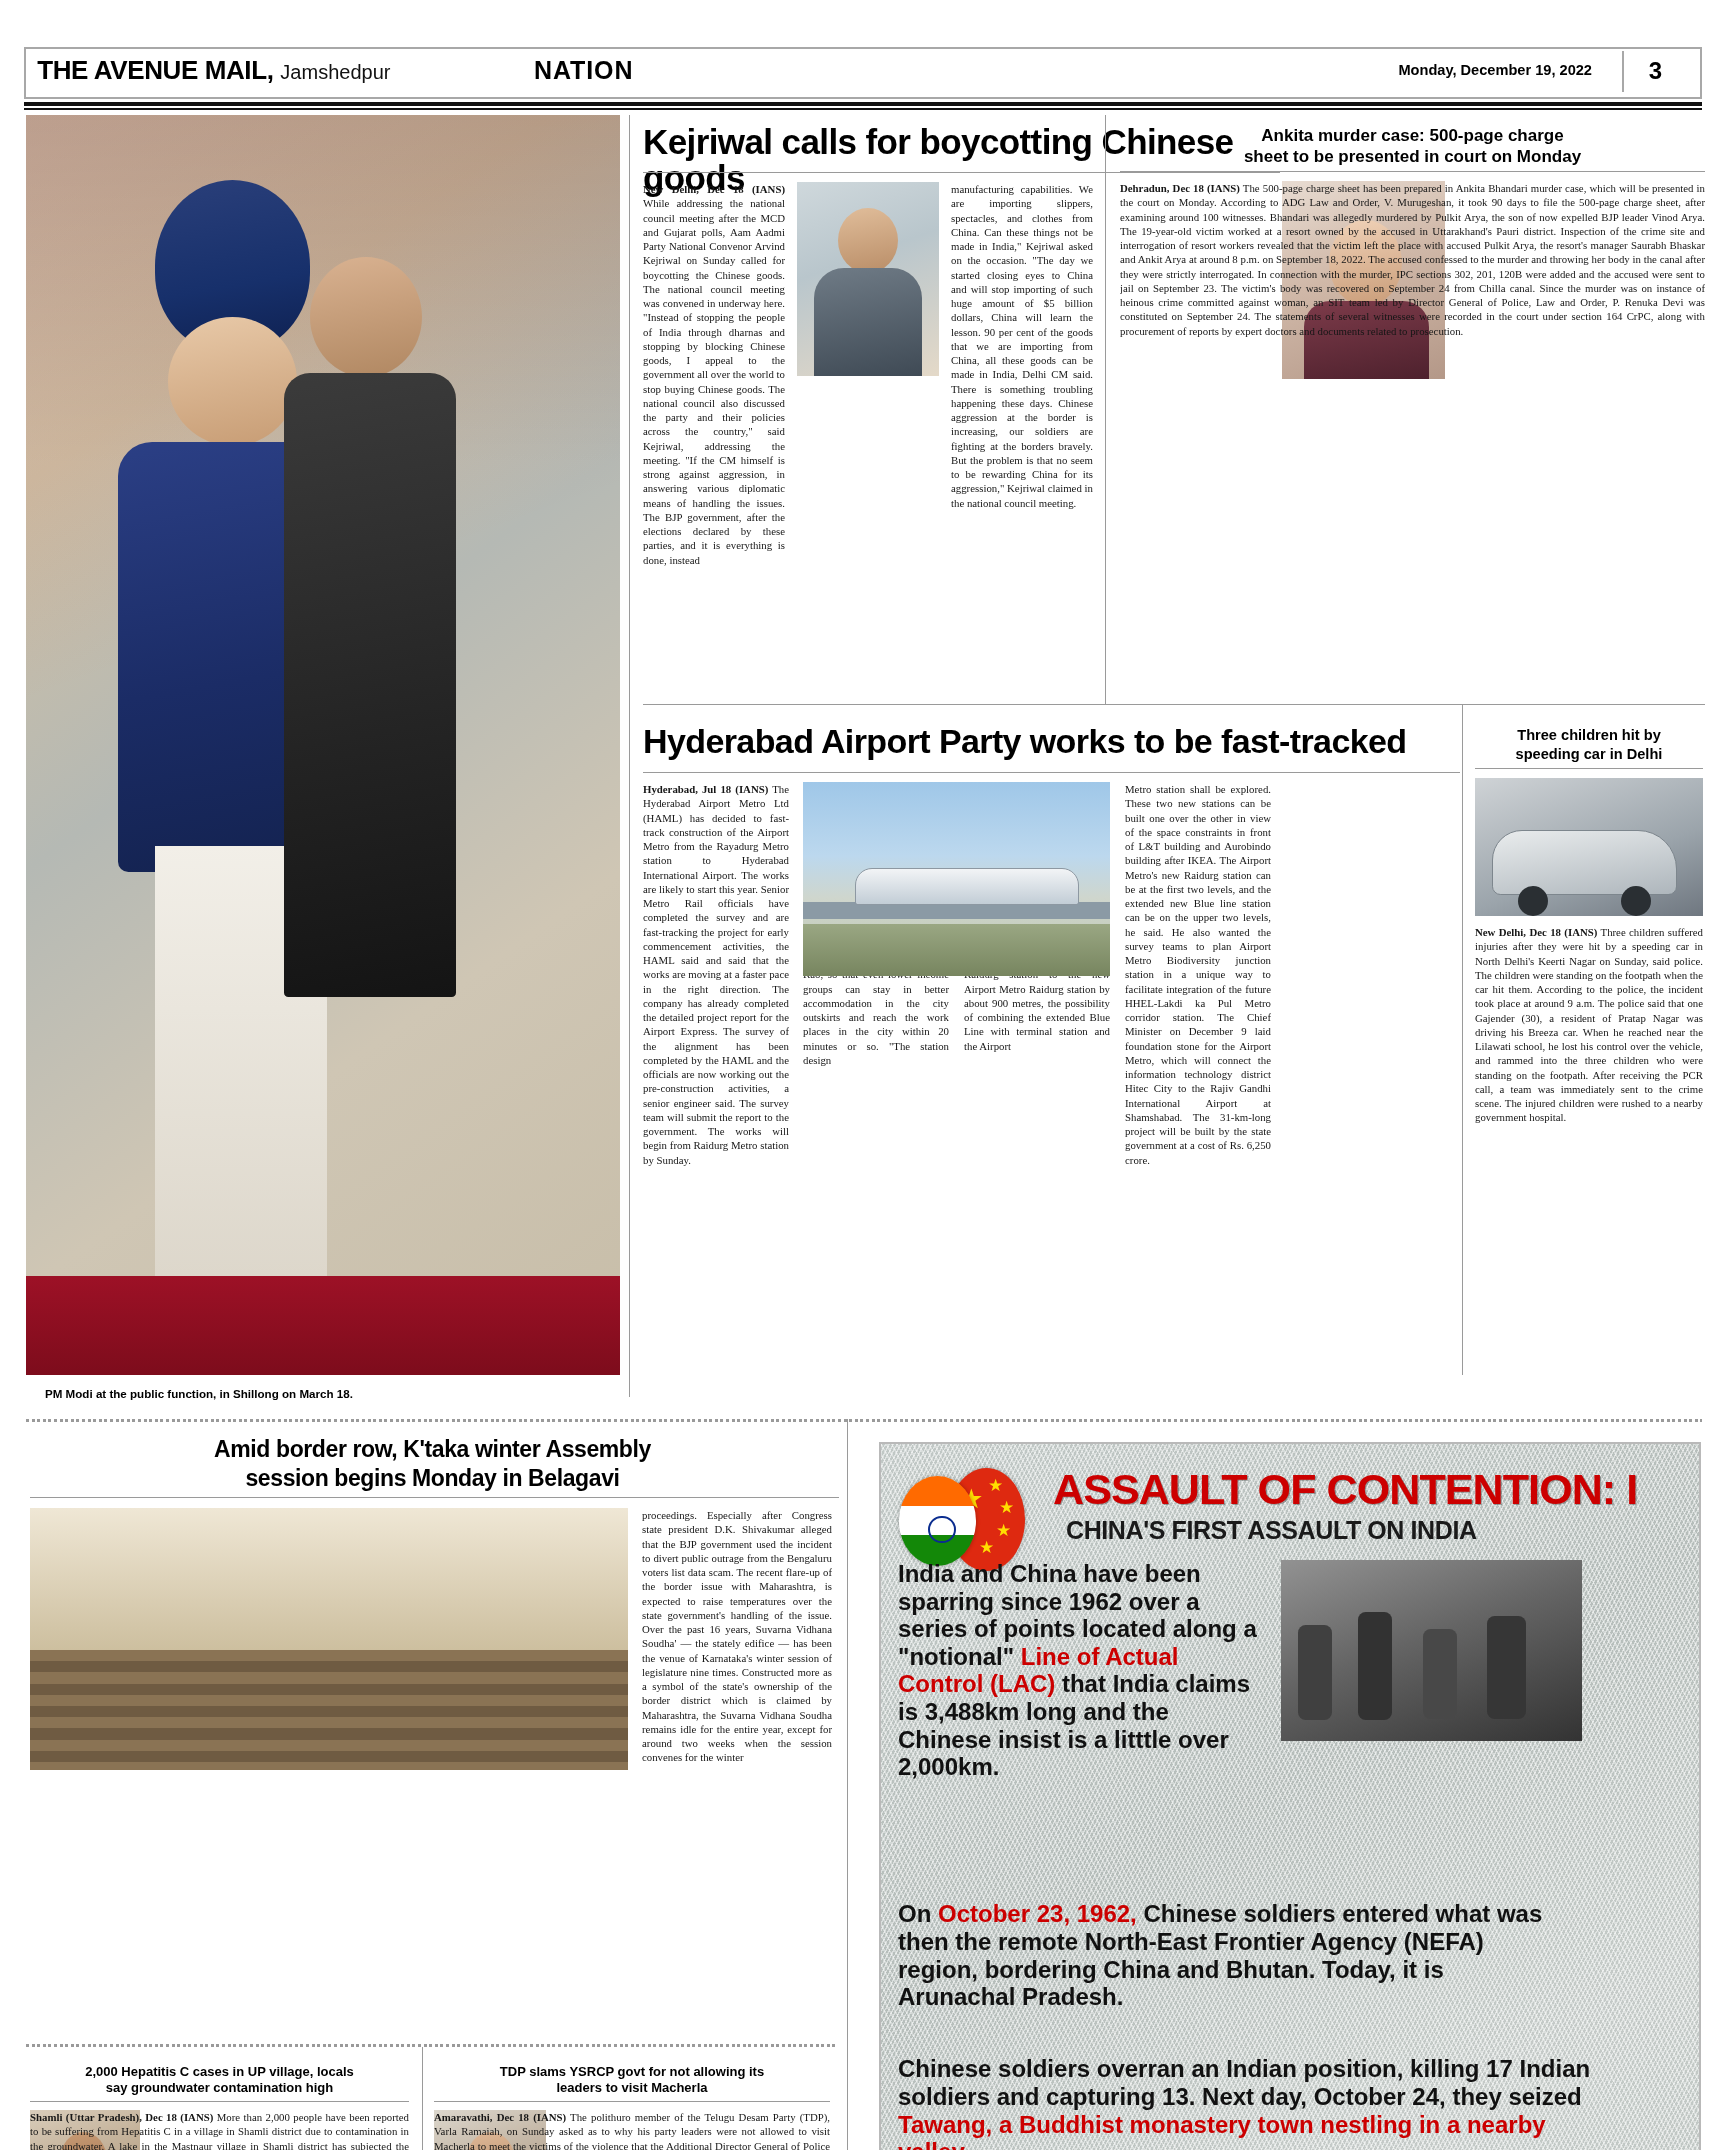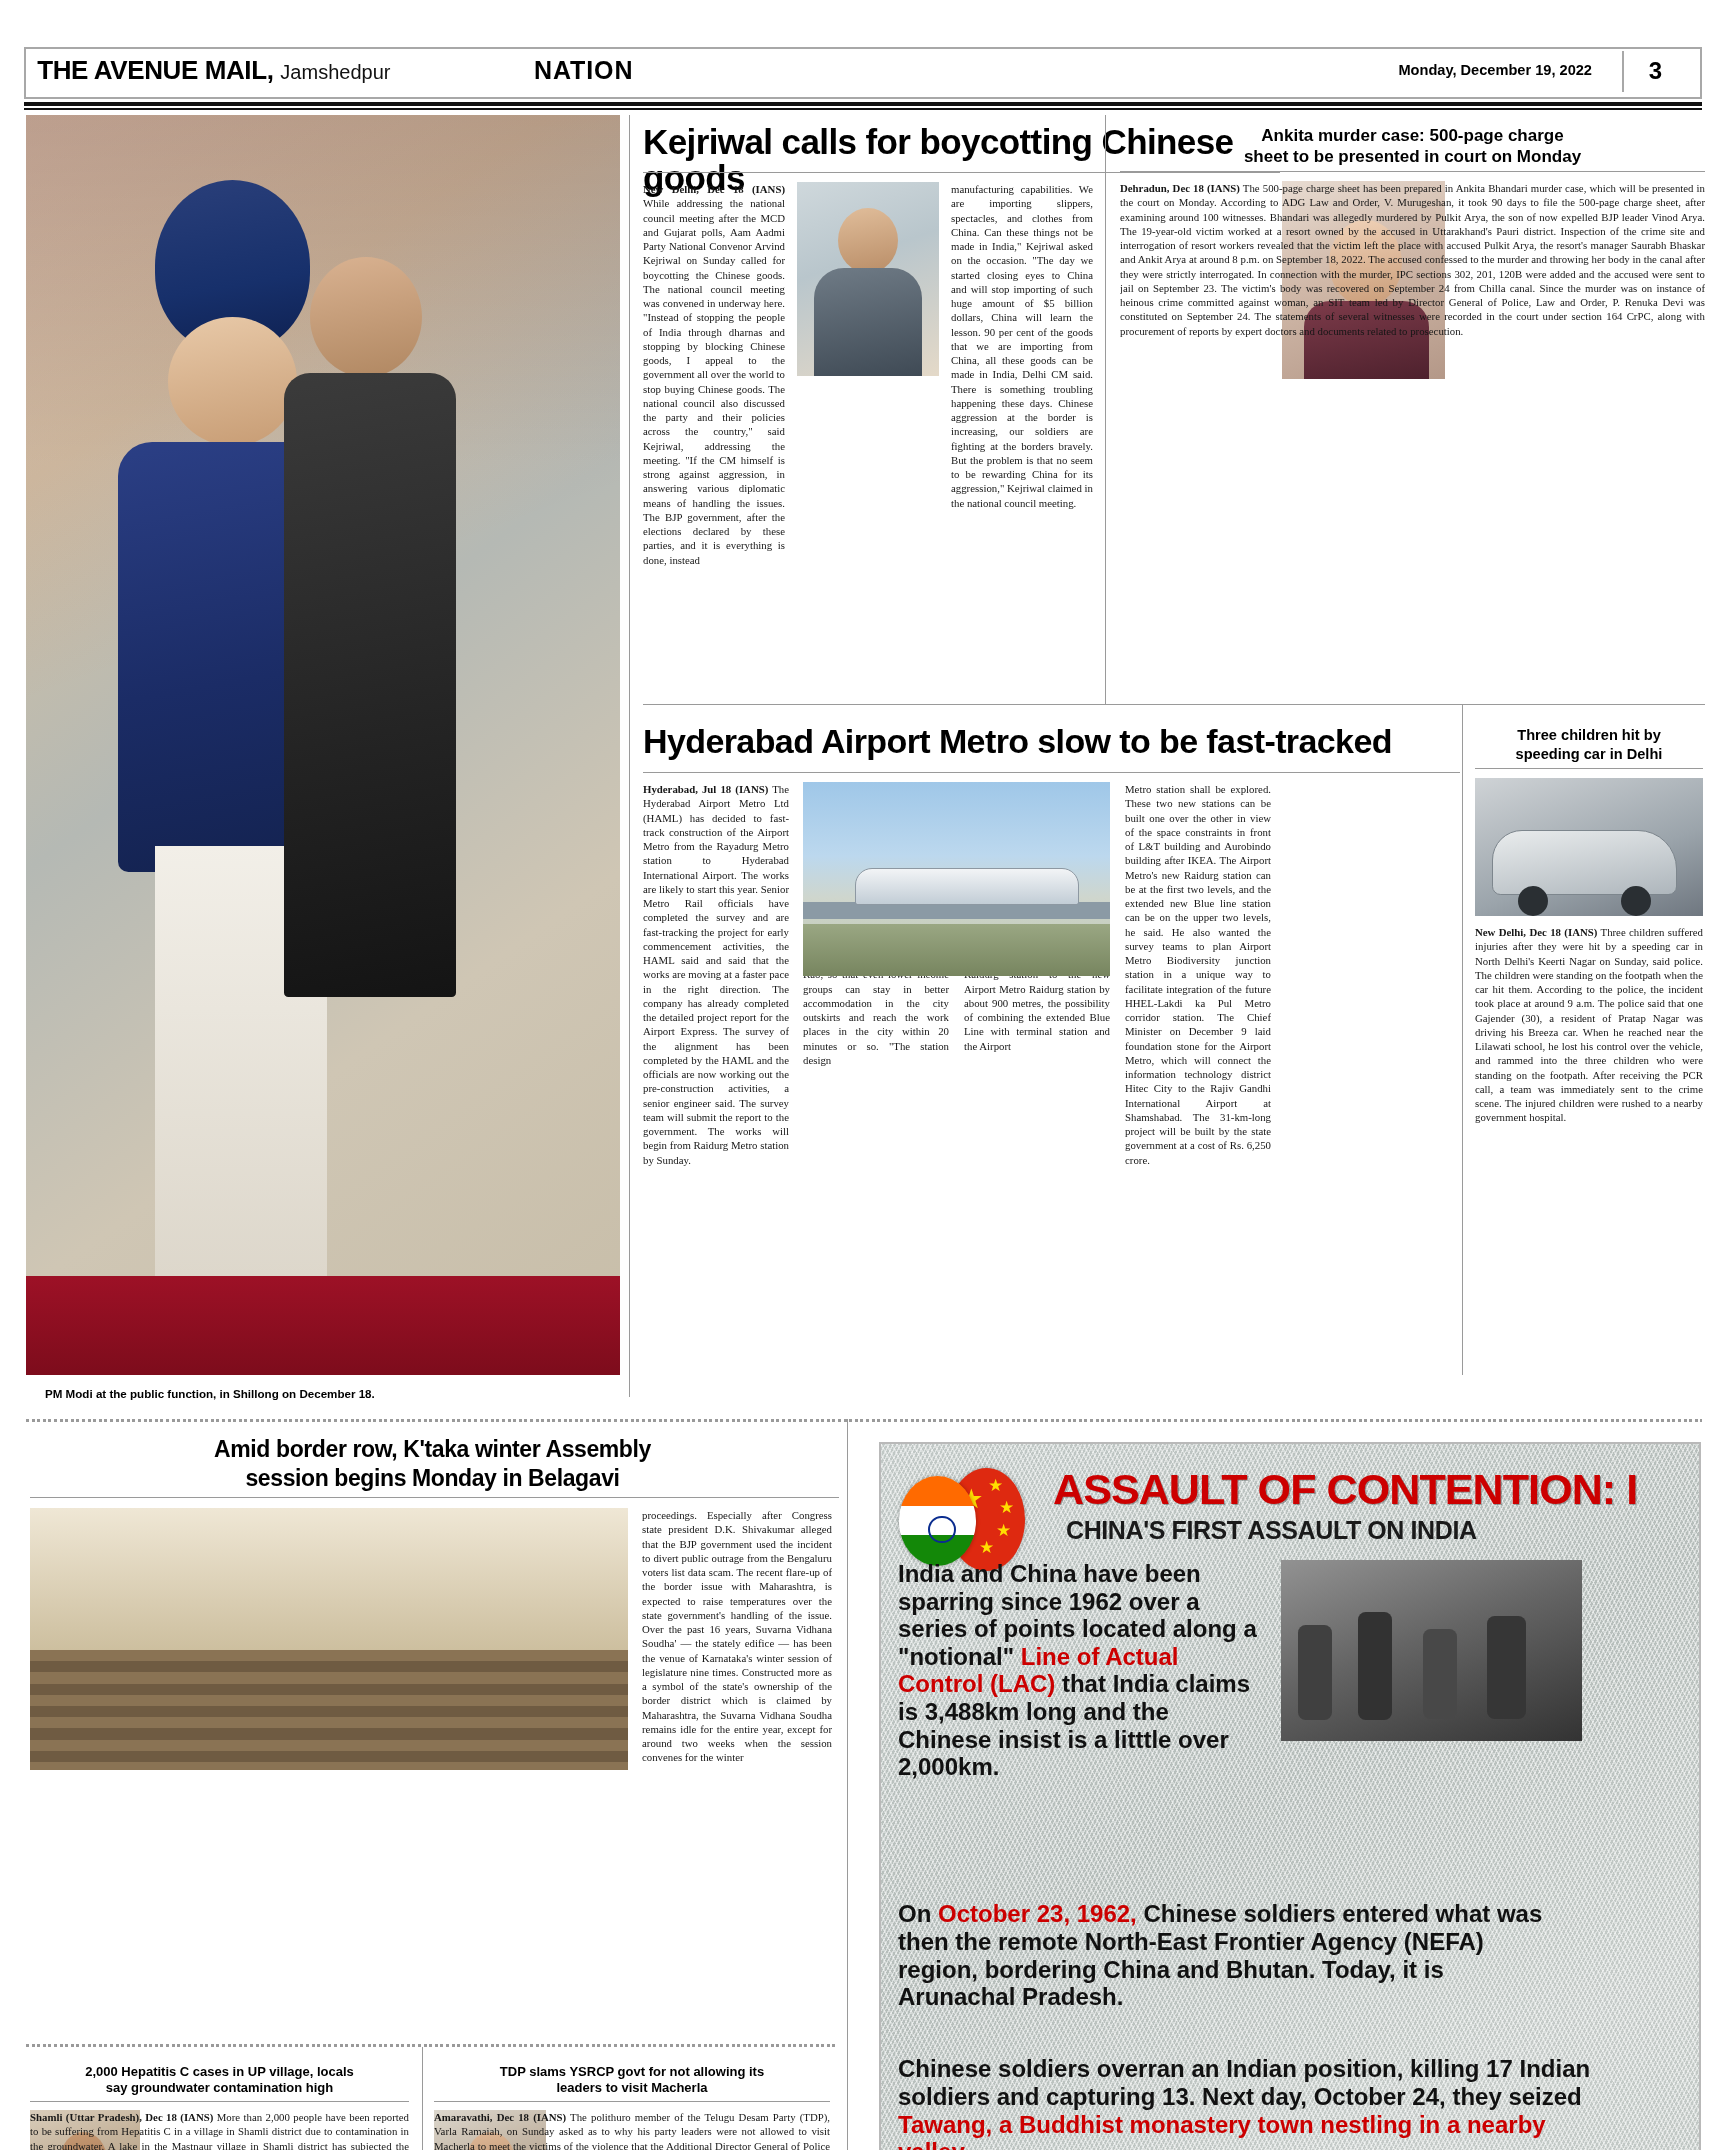--- a/index.html
+++ b/index.html
@@ -146,21 +146,21 @@
         background:linear-gradient(170deg,#2b3f85 0%,#1b2c66 55%,#13224f 100%);"></div>
     <div style="position:absolute;left:129px;top:731px;width:172px;height:430px;
         background:linear-gradient(180deg,#f2efe8,#ddd7cb);"></div>
     <div style="position:absolute;left:284px;top:142px;width:112px;height:120px;border-radius:50%;
         background:linear-gradient(170deg,#d9b291,#b08761);"></div>
     <div style="position:absolute;left:258px;top:258px;width:172px;height:624px;border-radius:26px 26px 4.3px 4.3px;
         background:linear-gradient(170deg,#3b3b3b 0%,#232323 60%,#141414 100%);"></div>
     <div class="redbar" style="left:0;top:1161px;width:100%;height:99px;
         background:linear-gradient(180deg,#9d1126,#7d0c1c);"></div>
   </div>
-  <div class="caption" style="position:absolute; left:45px; top:1387px; width:576px;">PM Modi at the public function, in Shillong on December 18.</div>
+  <div class="caption" style="position:absolute; left:45px; top:1387px; width:576px;">PM Modi at the public function, in Shillong on March 18.</div>
 
   <div class="vrule" style="left:629px; top:115px; height:1282px;"></div>
 
   <div class="hl hl-main" style="position:absolute; left:643px; top:124px; width:637px;">Kejriwal calls for boycotting Chinese goods</div>
   <div class="hrule" style="left:643px; top:172px; width:637px;"></div>
 
   <div class="col" style="left:643px; top:182px; width:142px; height:512px;">
     <p><span class="dl">New Delhi, Dec 18 (IANS)</span>
        <span>While addressing the national council meeting after the MCD and Gujarat polls, Aam Aadmi Party National Convenor Arvind Kejriwal on Sunday called for boycotting the Chinese goods. The national council meeting was convened in underway here. "Instead of stopping the people of India through dharnas and stopping by blocking Chinese goods, I appeal to the government all over the world to stop buying Chinese goods. The national council also discussed the party and their policies across the country," said Kejriwal, addressing the meeting. "If the CM himself is strong against aggression, in answering various diplomatic means of handling the issues. The BJP government, after the elections declared by these parties, and it is everything is done, instead</span></p>
   </div>
@@ -191,21 +191,21 @@
         background:linear-gradient(170deg,#7d3b4a,#4a1f2b);"></div>
   </div>
 
   <div class="col" style="left:1120px; top:181px; width:585px; height:499px;">
     <p><span class="dl">Dehradun, Dec 18 (IANS)</span>
        <span>The 500-page charge sheet has been prepared in Ankita Bhandari murder case, which will be presented in the court on Monday. According to ADG Law and Order, V. Murugeshan, it took 90 days to file the 500-page charge sheet, after examining around 100 witnesses. Bhandari was allegedly murdered by Pulkit Arya, the son of now expelled BJP leader Vinod Arya. The 19-year-old victim worked at a resort owned by the accused in Uttarakhand's Pauri district. Inspection of the crime site and interrogation of resort workers revealed that the victim left the place with accused Pulkit Arya, the resort's manager Saurabh Bhaskar and Ankit Arya at around 8 p.m. on September 18, 2022. The accused confessed to the murder and throwing her body in the canal after they were strictly interrogated. In connection with the murder, IPC sections 302, 201, 120B were added and the accused were sent to jail on September 23. The victim's body was recovered on September 24 from Chilla canal. Since the murder was on instance of heinous crime committed against woman, an SIT team led by Director General of Police, Law and Order, P. Renuka Devi was constituted on September 24. The statements of several witnesses were recorded in the court under section 164 CrPC, along with procurement of reports by expert doctors and documents related to prosecution.</span></p>
   </div>
 
   <div class="hrule" style="left:643px; top:704px; width:1062px;"></div>
 
-  <div class="hl hl-mid" style="position:absolute; left:643px; top:724px; width:817px;">Hyderabad Airport Metro slow to be fast-tracked</div>
+  <div class="hl hl-mid" style="position:absolute; left:643px; top:724px; width:817px;">Hyderabad Airport Party works to be fast-tracked</div>
   <div class="hrule" style="left:643px; top:772px; width:817px;"></div>
 
   <div class="col" style="left:643px; top:782px; width:146px; height:576px;">
     <p><span class="dl">Hyderabad, Jul 18 (IANS)</span>
        <span>The Hyderabad Airport Metro Ltd (HAML) has decided to fast-track construction of the Airport Metro from the Rayadurg Metro station to Hyderabad International Airport. The works are likely to start this year. Senior Metro Rail officials have completed the survey and are fast-tracking the project for early commencement activities, the HAML said and said that the works are moving at a faster pace in the right direction. The company has already completed the detailed project report for the Airport Express. The survey of the alignment has been completed by the HAML and the officials are now working out the pre-construction activities, a senior engineer said. The survey team will submit the report to the government. The works will begin from Raidurg Metro station by Sunday.</span></p>
   </div>
   <div class="col" style="left:803px; top:782px; width:146px; height:576px;">
     <p><span>Walking the entire length of about 10 km, Roddy gave directions to HAML's engineers and the survey team. He said the station locations should be nearer to major road junctions and the Airport Metro corridor shall be planned for dispersed growth of the city. He directed that the corridor shall serve not only the airport passengers but for reverse commute also as desired by Chief Minister K. Chandrasekhar Rao, so that even lower income groups can stay in better accommodation in the city outskirts and reach the work places in the city within 20 minutes or so. "The station design</span></p>
   </div>
   <div class="col" style="left:964px; top:782px; width:146px; height:576px;">

